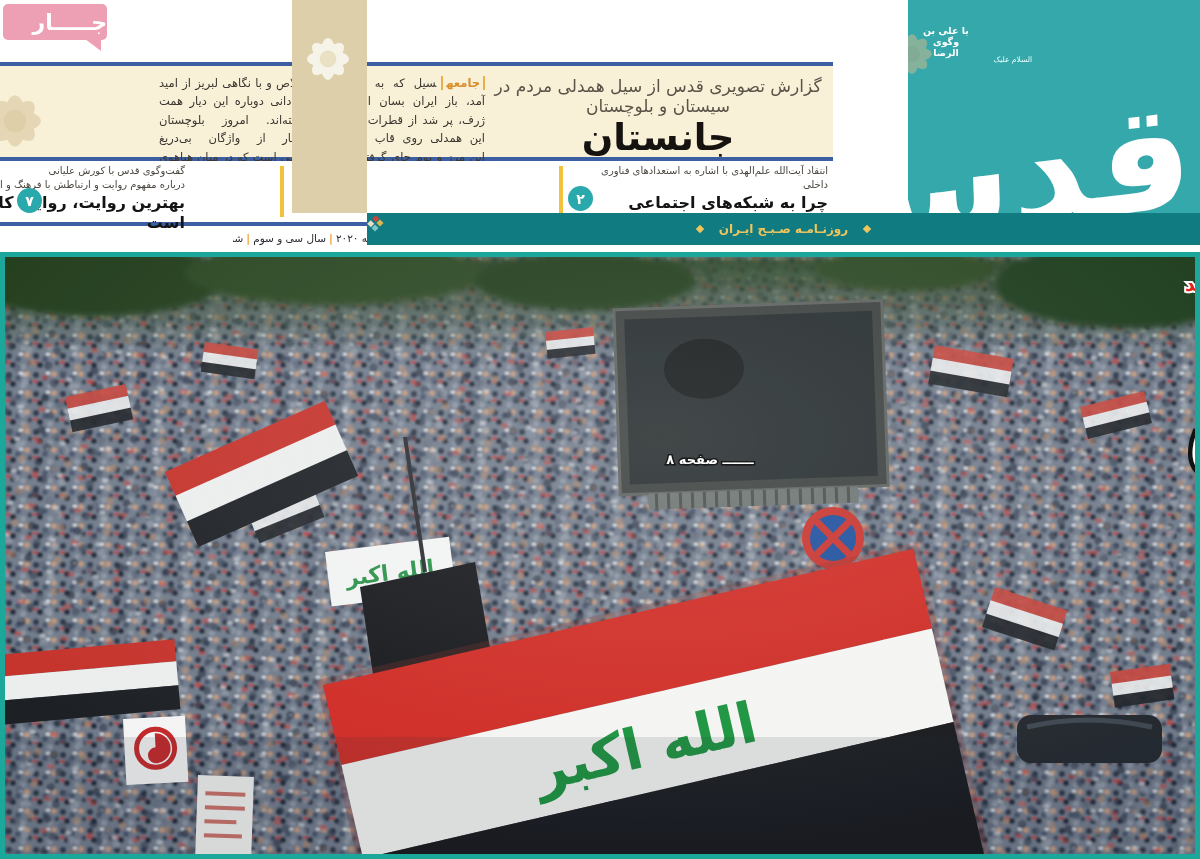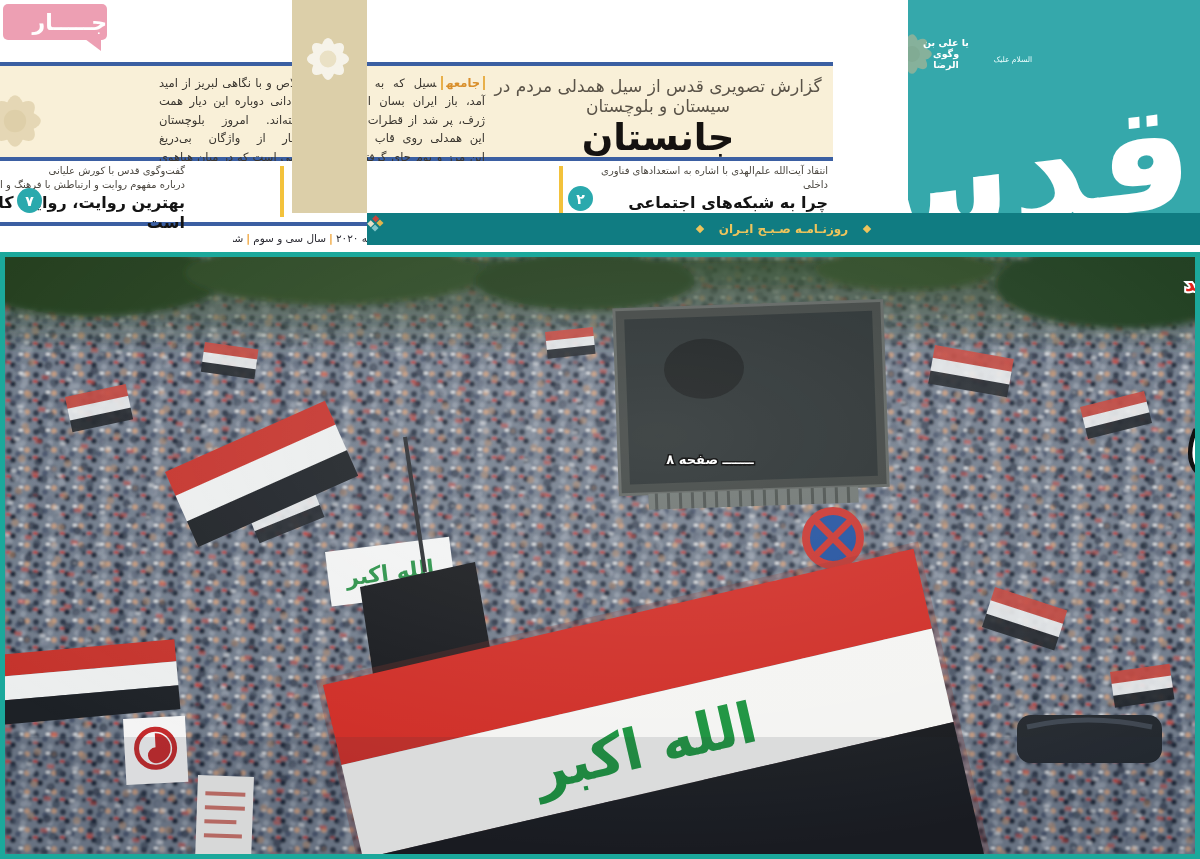--- a/index.html
+++ b/index.html
@@ -45,21 +45,21 @@
         font-size:12.5px;font-weight:bold;letter-spacing:4px;color:#2aa3a7;}
   
   .tanstrip{position:absolute;left:292px;right:833px;top:0;height:213px;background:#dccfa9;}
   .hadith{position:absolute;top:106px;right:6px;left:4px;text-align:right;color:#40404a;
         font-size:10.5px;line-height:1.75;}
   .hadith .att{font-weight:bold;}
   .hadith span{display:block;}
   .logobox{position:absolute;right:0;top:0;width:292px;height:213px;background:#35a8ab;overflow:hidden;}
   .qlogo{position:absolute;right:6px;bottom:-38px;color:#fff;font-size:148px;font-weight:bold;
         transform:rotate(-7deg) skewX(-5deg);line-height:1;}
-  .kufic{position:absolute;right:228px;top:38px;width:52px;color:#fff;font-weight:900;
+  .kufic{position:absolute;right:228px;top:26px;width:52px;color:#fff;font-weight:900;
         font-size:9.5px;line-height:1.15;text-align:center;}
   .salut{position:absolute;right:168px;top:55px;color:#eafdfd;font-size:7.5px;}
   .morningbar{position:absolute;left:367px;right:0;top:213px;height:32px;background:#107c82;
         display:flex;align-items:center;justify-content:center;gap:16px;}
   .morningbar .txt{color:#eec45c;font-size:12px;font-weight:bold;letter-spacing:3px;}
   .dia{width:6px;height:6px;background:#eec45c;transform:rotate(45deg);}
   .baricon{position:absolute;left:2px;top:4px;width:12px;height:12px;display:grid;
         grid-template-columns:5px 5px;gap:1px;transform:rotate(45deg);}
   .baricon i{display:block;width:5px;height:5px;}
   

